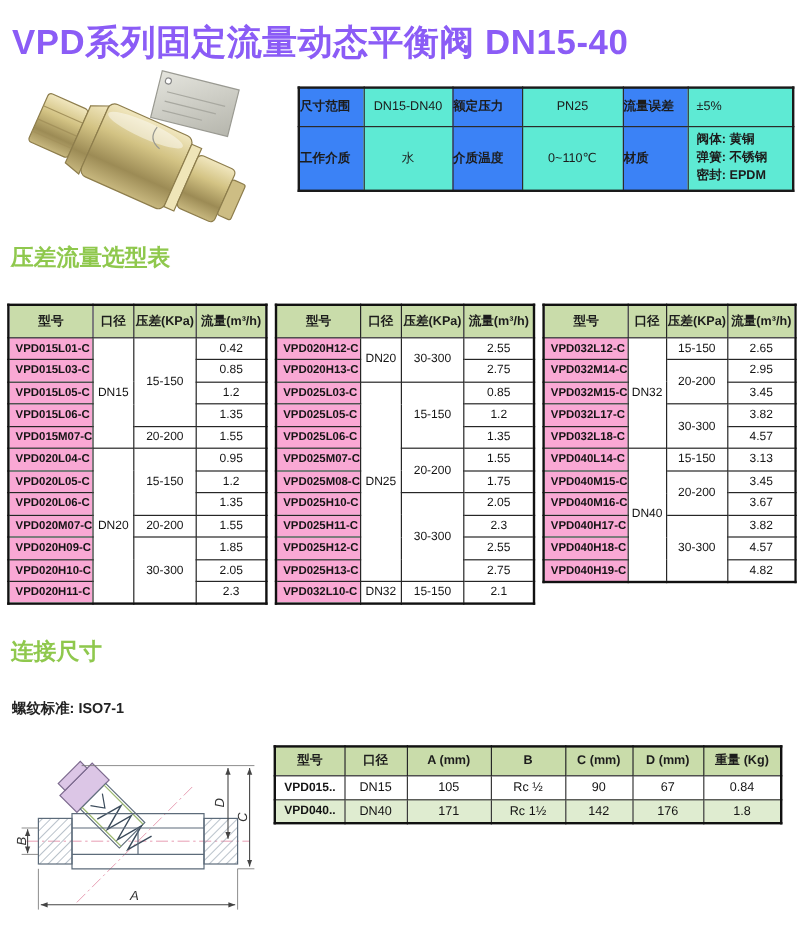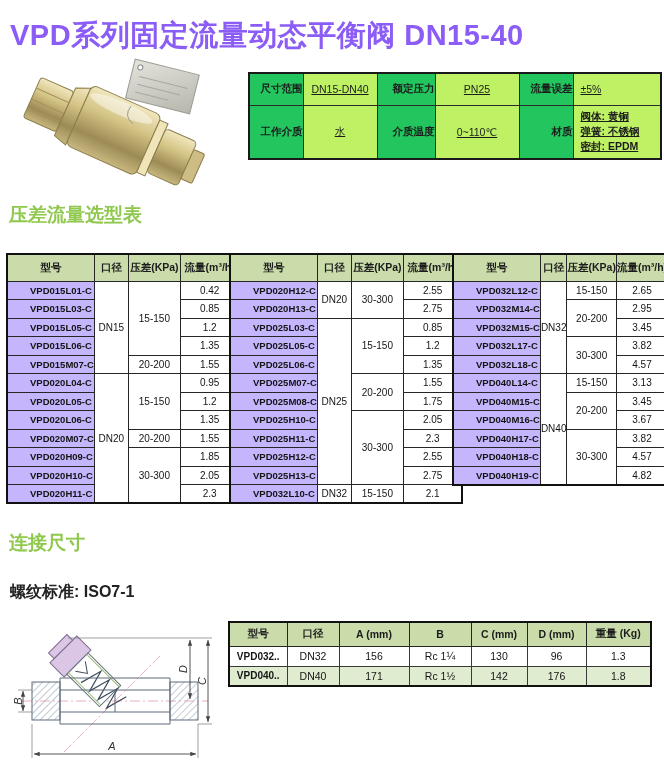--- a/index.html
+++ b/index.html
@@ -10,53 +10,53 @@
   }
   .page-title {
     position:absolute; left:10px; top:16px; width:650px;
     font-size:29px; font-weight:600; color:#8b5cf6; letter-spacing:0.5px; white-space:nowrap;
   }
   .section-heading {
     position:absolute; left:9px; font-size:19px; font-weight:600; color:#8fc84d; white-space:nowrap;
   }
   #sel-heading { top:202px; }
   #conn-heading { top:530px; }
-  .thread-note { position:absolute; left:10px; top:582px; font-size:16px; font-weight:bold; color:#222; }
+  .thread-note { position:absolute; left:10px; top:582px; font-size:12px; font-weight:bold; color:#222; }
 
   .photo-box { position:absolute; left:10px; top:52px; width:232px; height:144px; }
 
   
   .spec-table {
     position:absolute; left:248px; top:72px; border-collapse:collapse;
     table-layout:fixed; border:2px solid #1a1a1a;
   }
   .spec-table td { border:1px solid #2b2b2b; font-size:10.5px; vertical-align:middle; }
-  .spec-table td.lab { background:#22c55e; font-weight:bold; text-align:right; }
-  .spec-table td.val { background:#bef264; text-align:center;text-decoration:underline; }
+  .spec-table td.lab { background:#3b82f6; font-weight:bold; text-align:left; }
+  .spec-table td.val { background:#5eead4; text-align:center; }
   .spec-table td.val.left { text-align:left; padding-left:7px; }
   .spec-table tr.r1 td { height:32px; }
   .spec-table tr.r2 td { height:54px; }
   .spec-table .mline { line-height:15px; font-size:10.5px; font-weight:bold; }
 
   
   .sel-table {
     position:absolute; top:253px; border-collapse:collapse; table-layout:fixed;
     border:2px solid #111;
   }
   #sel-t1 { left:6px; } #sel-t2 { left:229px; } #sel-t3 { left:452px; }
   .sel-table th {
     background:#c9dcaa; border:1px solid #262626; font-size:10.5px; font-weight:bold;
     height:27px; text-align:center; overflow:hidden; white-space:nowrap;
   }
   .sel-table td {
     background:#fff; border:1px solid #262626; font-size:10px; text-align:center;
     height:18.5px; overflow:hidden; white-space:nowrap; color:#141414;
   }
   .sel-table td.col0 {
-    background:#c4b5fd; text-align:left; padding-left:22px; font-weight:bold; font-size:9.5px;
+    background:#f9a8d4; text-align:left; padding-left:5px; font-weight:bold; font-size:9.5px;
   }
 
   
   .dims-table {
     position:absolute; left:228px; top:621px; border-collapse:collapse; table-layout:fixed;
     border:2px solid #111;
   }
   .dims-table th {
     background:#c9dcaa; border:1px solid #262626; font-size:10.5px; font-weight:bold;
     height:24px; text-align:center;
@@ -439,27 +439,27 @@
         <th>口径</th>
         <th>A (mm)</th>
         <th>B</th>
         <th>C (mm)</th>
         <th>D (mm)</th>
         <th>重量 (Kg)</th>
       </tr>
     </thead>
     <tbody>
       <tr>
-        <td class="col0">VPD032..</td>
-        <td>DN32</td>
-        <td>156</td>
-        <td>Rc 1¼</td>
-        <td>130</td>
-        <td>96</td>
-        <td>1.3</td>
+        <td class="col0">VPD015..</td>
+        <td>DN15</td>
+        <td>105</td>
+        <td>Rc ½</td>
+        <td>90</td>
+        <td>67</td>
+        <td>0.84</td>
       </tr>
       <tr>
         <td class="col0">VPD040..</td>
         <td>DN40</td>
         <td>171</td>
         <td>Rc 1½</td>
         <td>142</td>
         <td>176</td>
         <td>1.8</td>
       </tr>

